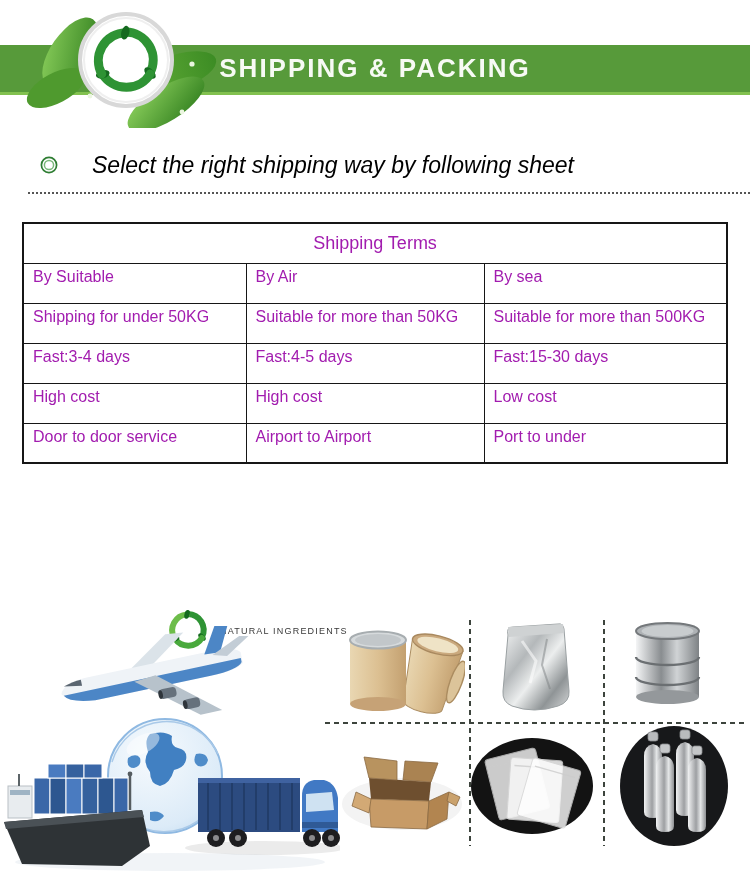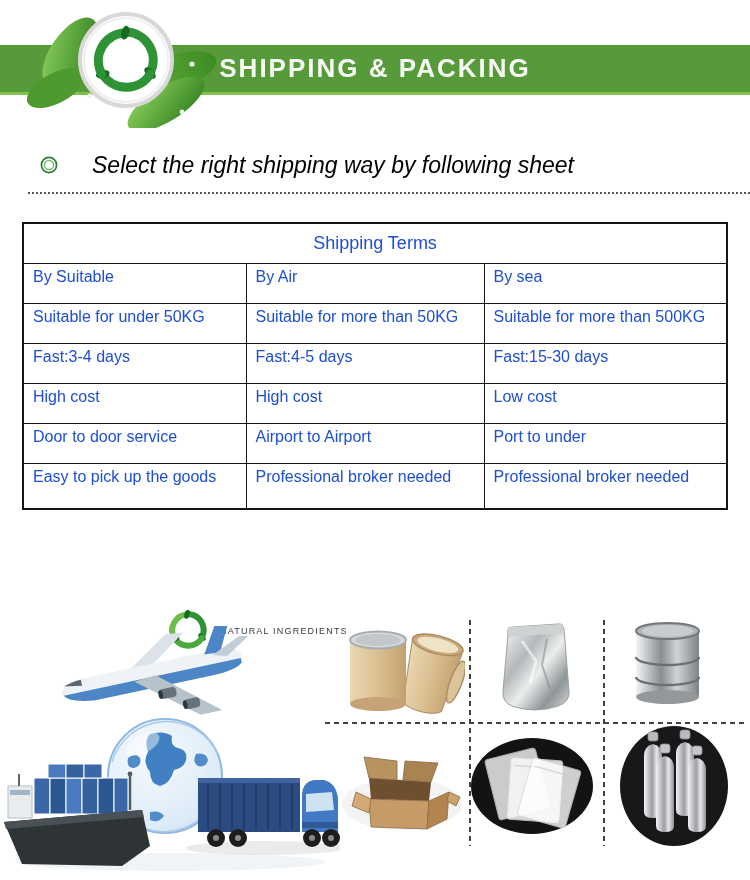--- a/index.html
+++ b/index.html
@@ -27,21 +27,21 @@
   #bullet1{top:150px;}
   #bullet2{top:538px;}
   .dotted-sep{
     position:absolute;left:28px;top:192px;width:722px;height:0;
     border-top:2px dotted #555;
   }
   
   .ship-table{
     position:absolute;left:22px;top:222px;width:704px;
     border-collapse:collapse;table-layout:fixed;
-    font-size:16px;color:#1d4ed8;
+    font-size:16px;color:#a21caf;
   }
   .ship-table td{
     border:1px solid #161616;padding:4px 9px;vertical-align:top;
     overflow:hidden;white-space:nowrap;
   }
   .ship-table{border:2px solid #161616;}
   .t-title{height:40px;text-align:center;vertical-align:middle !important;font-size:18px;}
   .r-std td{height:40px;}
   .r-last td{height:46px;}
   
@@ -131,43 +131,38 @@
     <tbody>
         <tr>
       <td class="t-title" colspan="3">Shipping Terms</td>
     </tr>
     <tr class="r-std">
       <td>By Suitable</td>
       <td>By Air</td>
       <td>By sea</td>
     </tr>
     <tr class="r-std">
-      <td>Suitable for under 50KG</td>
+      <td>Shipping for under 50KG</td>
       <td>Suitable for more than 50KG</td>
       <td>Suitable for more than 500KG</td>
     </tr>
     <tr class="r-std">
       <td>Fast:3-4 days</td>
       <td>Fast:4-5 days</td>
       <td>Fast:15-30 days</td>
     </tr>
     <tr class="r-std">
       <td>High cost</td>
       <td>High cost</td>
       <td>Low cost</td>
     </tr>
     <tr class="r-std">
       <td>Door to door service</td>
       <td>Airport to Airport</td>
       <td>Port to under</td>
-    </tr>
-    <tr class="r-last">
-      <td>Easy to pick up the goods</td>
-      <td>Professional broker needed</td>
-      <td>Professional broker needed</td>
     </tr>
   </tbody>
     </table>
 
 
   <div class="brand">
     <svg class="brand-swirl" viewBox="0 0 48 48">
       <g>
         <path d="M 24 8 A 16 16 0 0 1 38 31" fill="none" stroke="#2e9334" stroke-width="6" stroke-linecap="round"></path>
         <ellipse cx="38" cy="31" rx="4.5" ry="2.6" fill="#156a1f" transform="rotate(45 38 31)"></ellipse>

